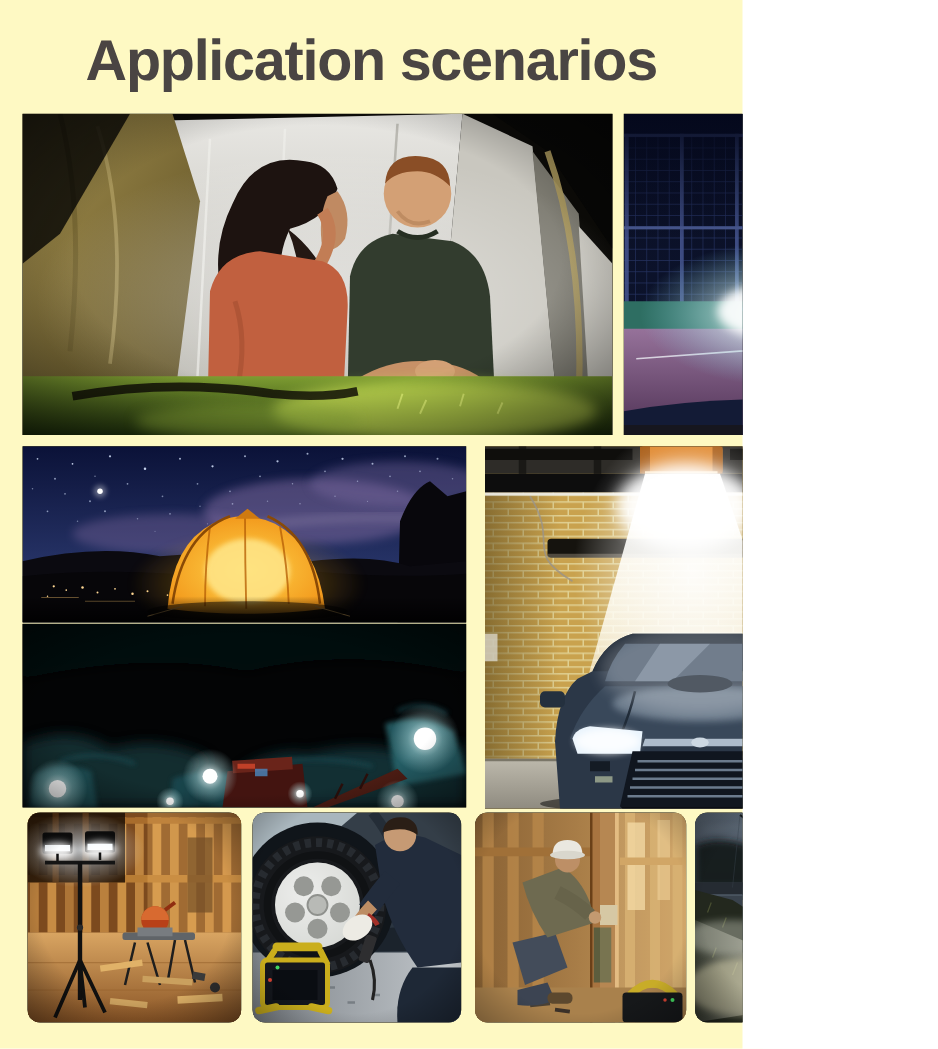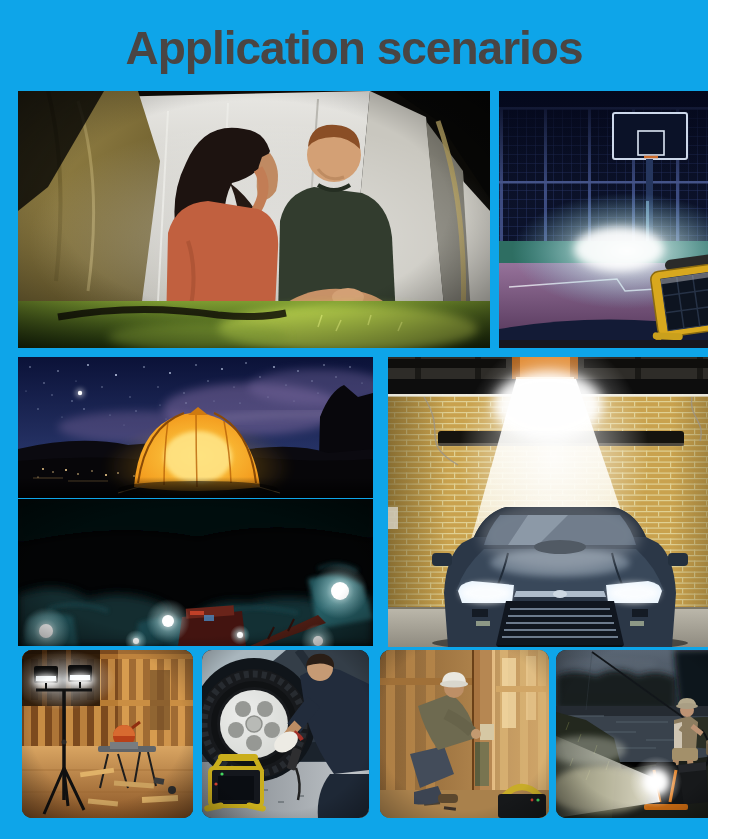--- a/index.html
+++ b/index.html
@@ -1,17 +1,17 @@
 <!DOCTYPE html>
 <html><head>
 <meta charset="utf-8">
 <title>Application scenarios</title>
 <style>
   html,body{margin:0;padding:0;background:#ffffff;}
-  .page{position:relative;width:708px;height:839px;background:#0ea5e9;overflow:hidden;
+  .page{position:relative;width:594px;height:839px;background:#fef9c3;overflow:hidden;
         font-family:"Liberation Sans", sans-serif;}
   .title{position:absolute;top:22px;left:0;width:100%;margin:0;text-align:center;
          font-size:46px;line-height:1.15;font-weight:700;color:#4a4543;letter-spacing:-1px;}
   .scene{position:absolute;overflow:hidden;background:#000;}
   .scene svg{display:block;width:100%;height:100%;}
   #sc-couple{left:18px;top:91px;width:472px;height:257px;}
   #sc-court{left:499px;top:91px;width:233px;height:257px;}
   #sc-startent{left:18px;top:357px;width:355px;height:141px;}
   #sc-cave{left:18px;top:499px;width:355px;height:147px;}
   #sc-garage{left:388px;top:357px;width:344px;height:290px;}

